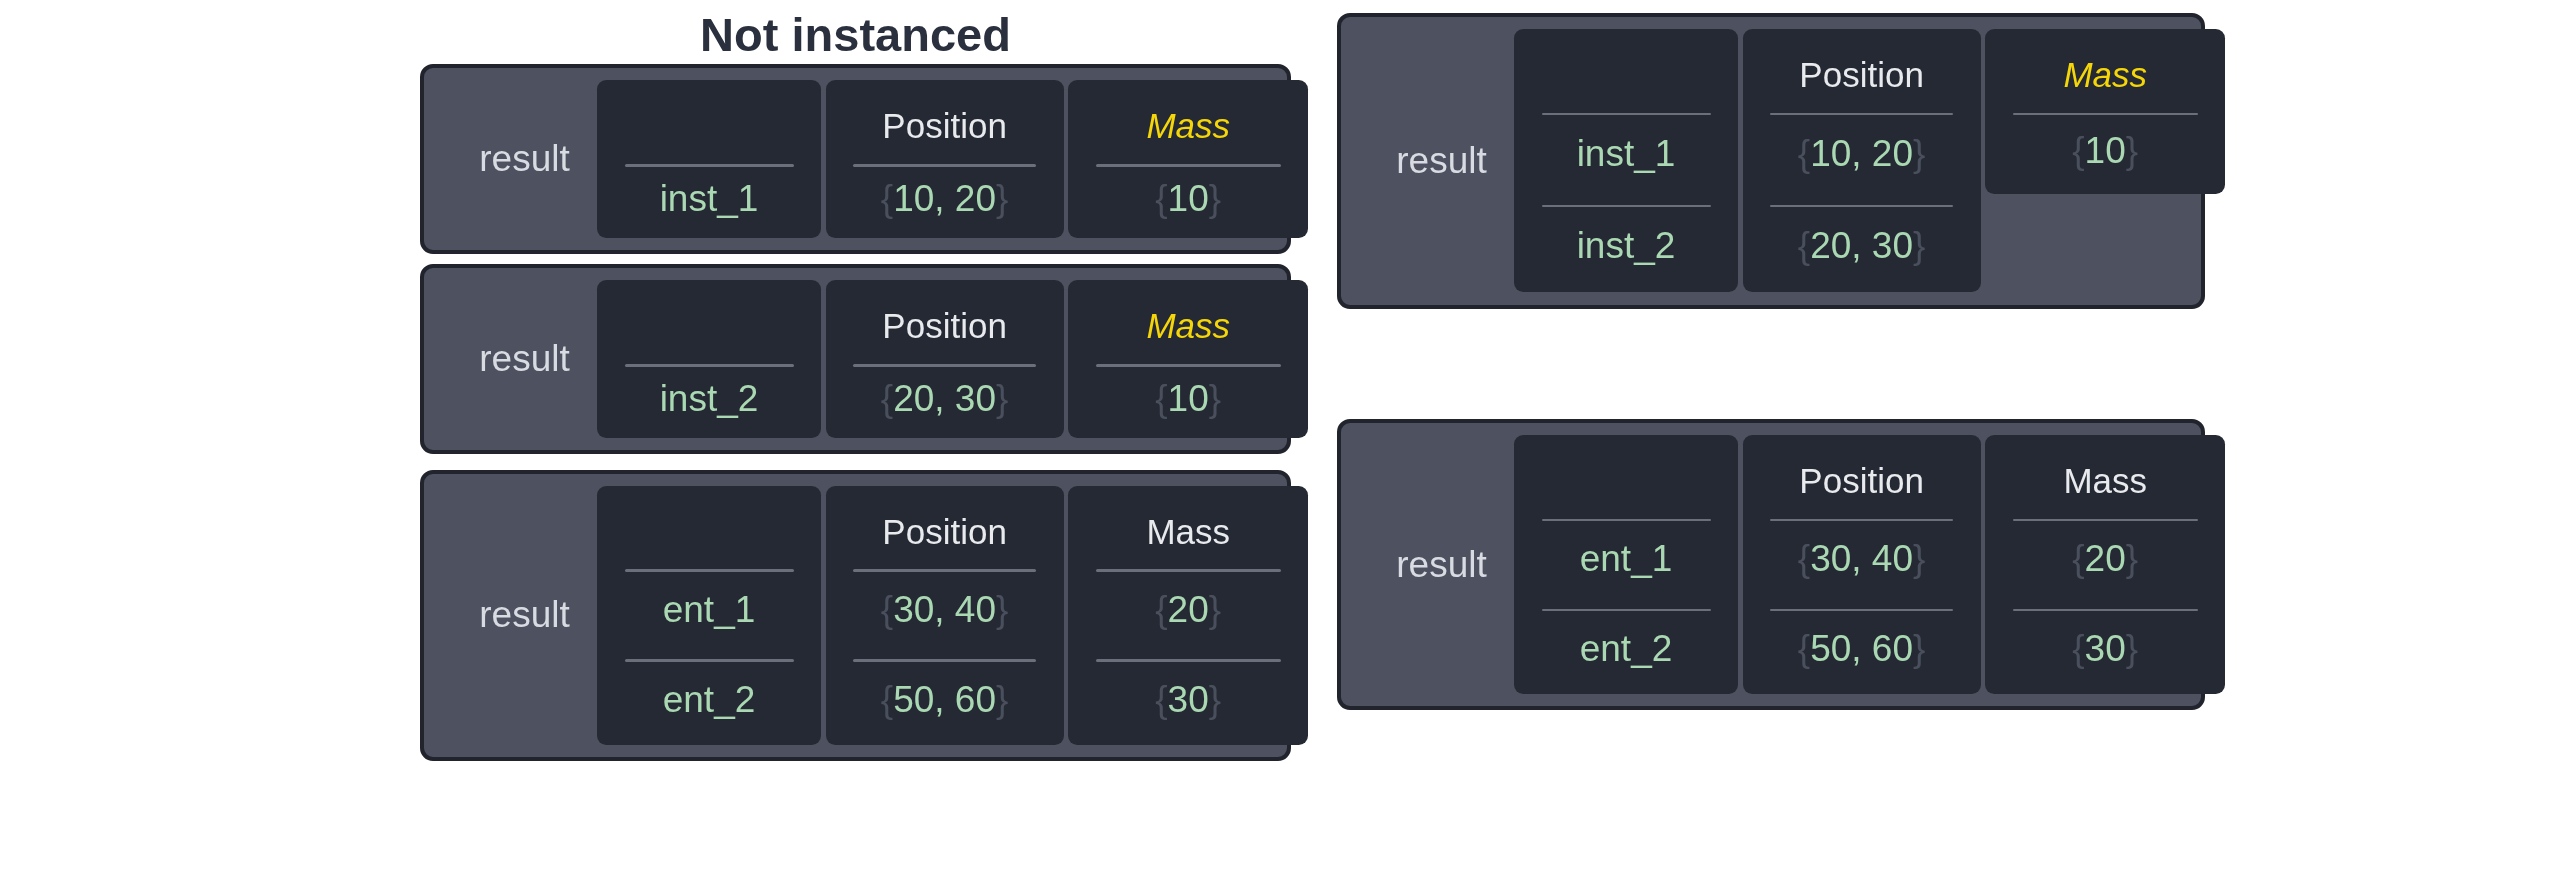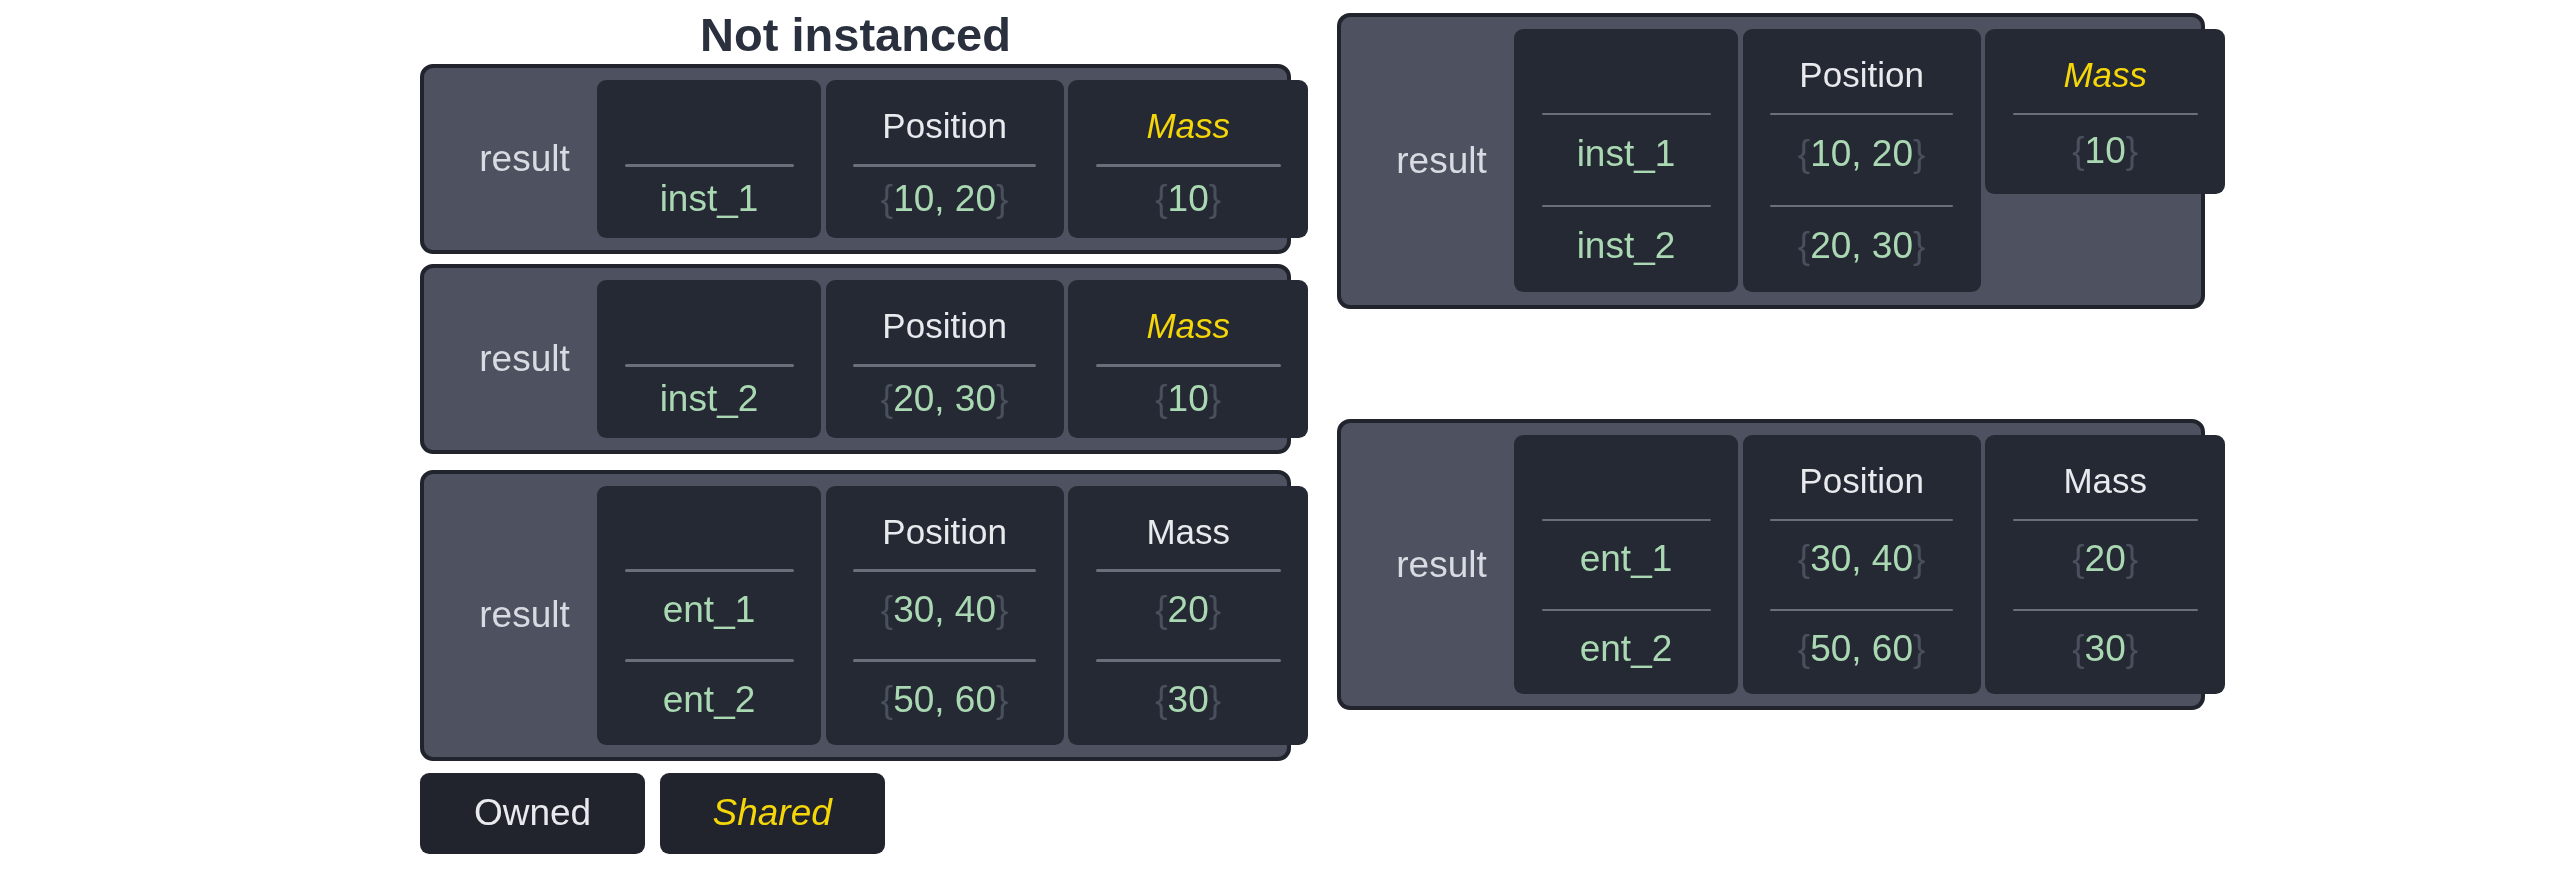--- a/index.html
+++ b/index.html
@@ -223,24 +223,20 @@
               <div class="divider"></div>
               <div class="val">
                 <span class="brace">{</span>
                 <span class="num">30</span>
                 <span class="brace">}</span>
               </div>
             </div>
           </div>
         </div>
       </div>
-    <div class="legend">
-      <div class="chip owned">Owned</div>
-      <div class="chip shared">Shared</div>
-    </div>
   </section>
 
   <section class="stack" id="right-stack">
     <div class="tables">
         <div class="qtable rows-2 instanced">
           <div class="result-label">result</div>
           <div class="cols">
             <div class="col c0">
               <div class="col-header"></div>
               <div class="divider"></div>

